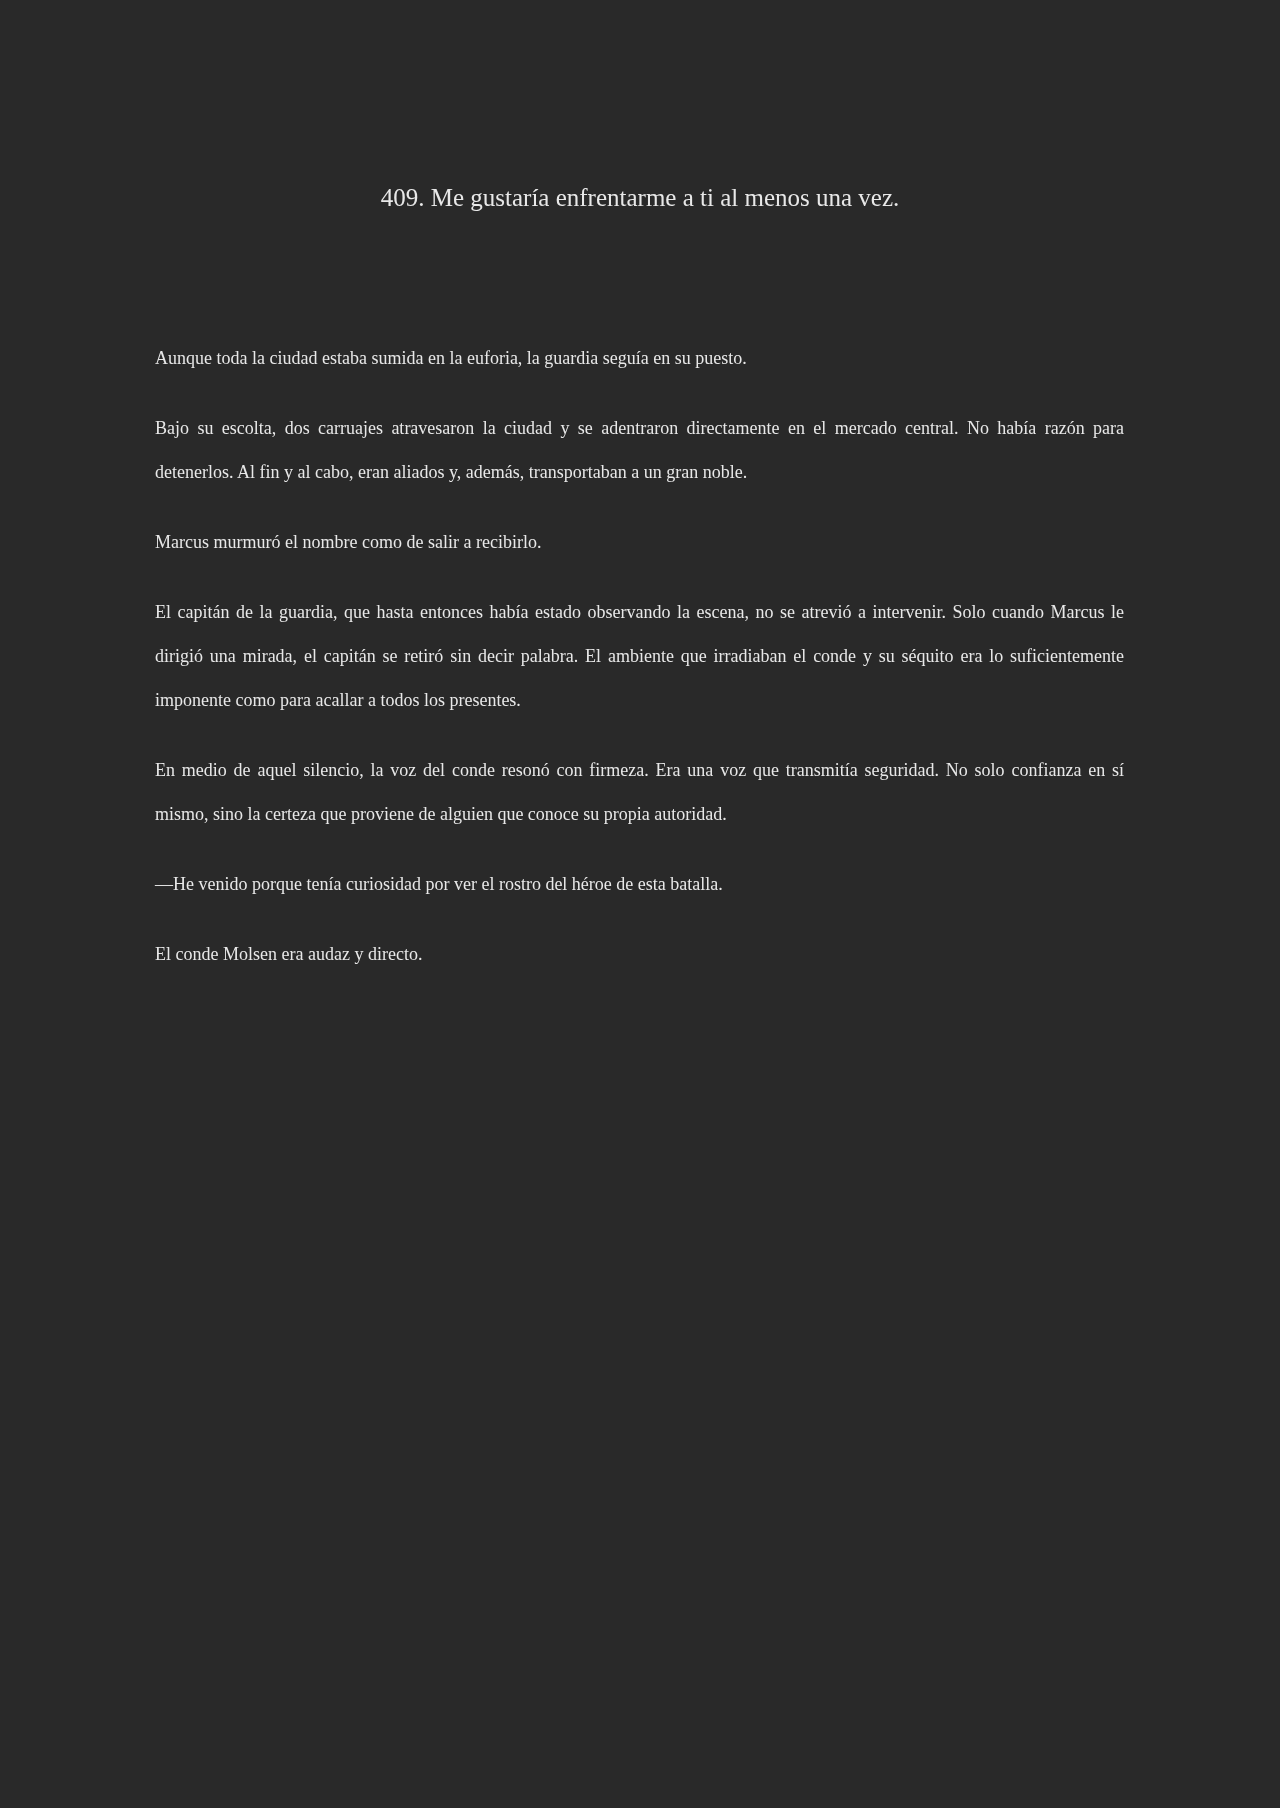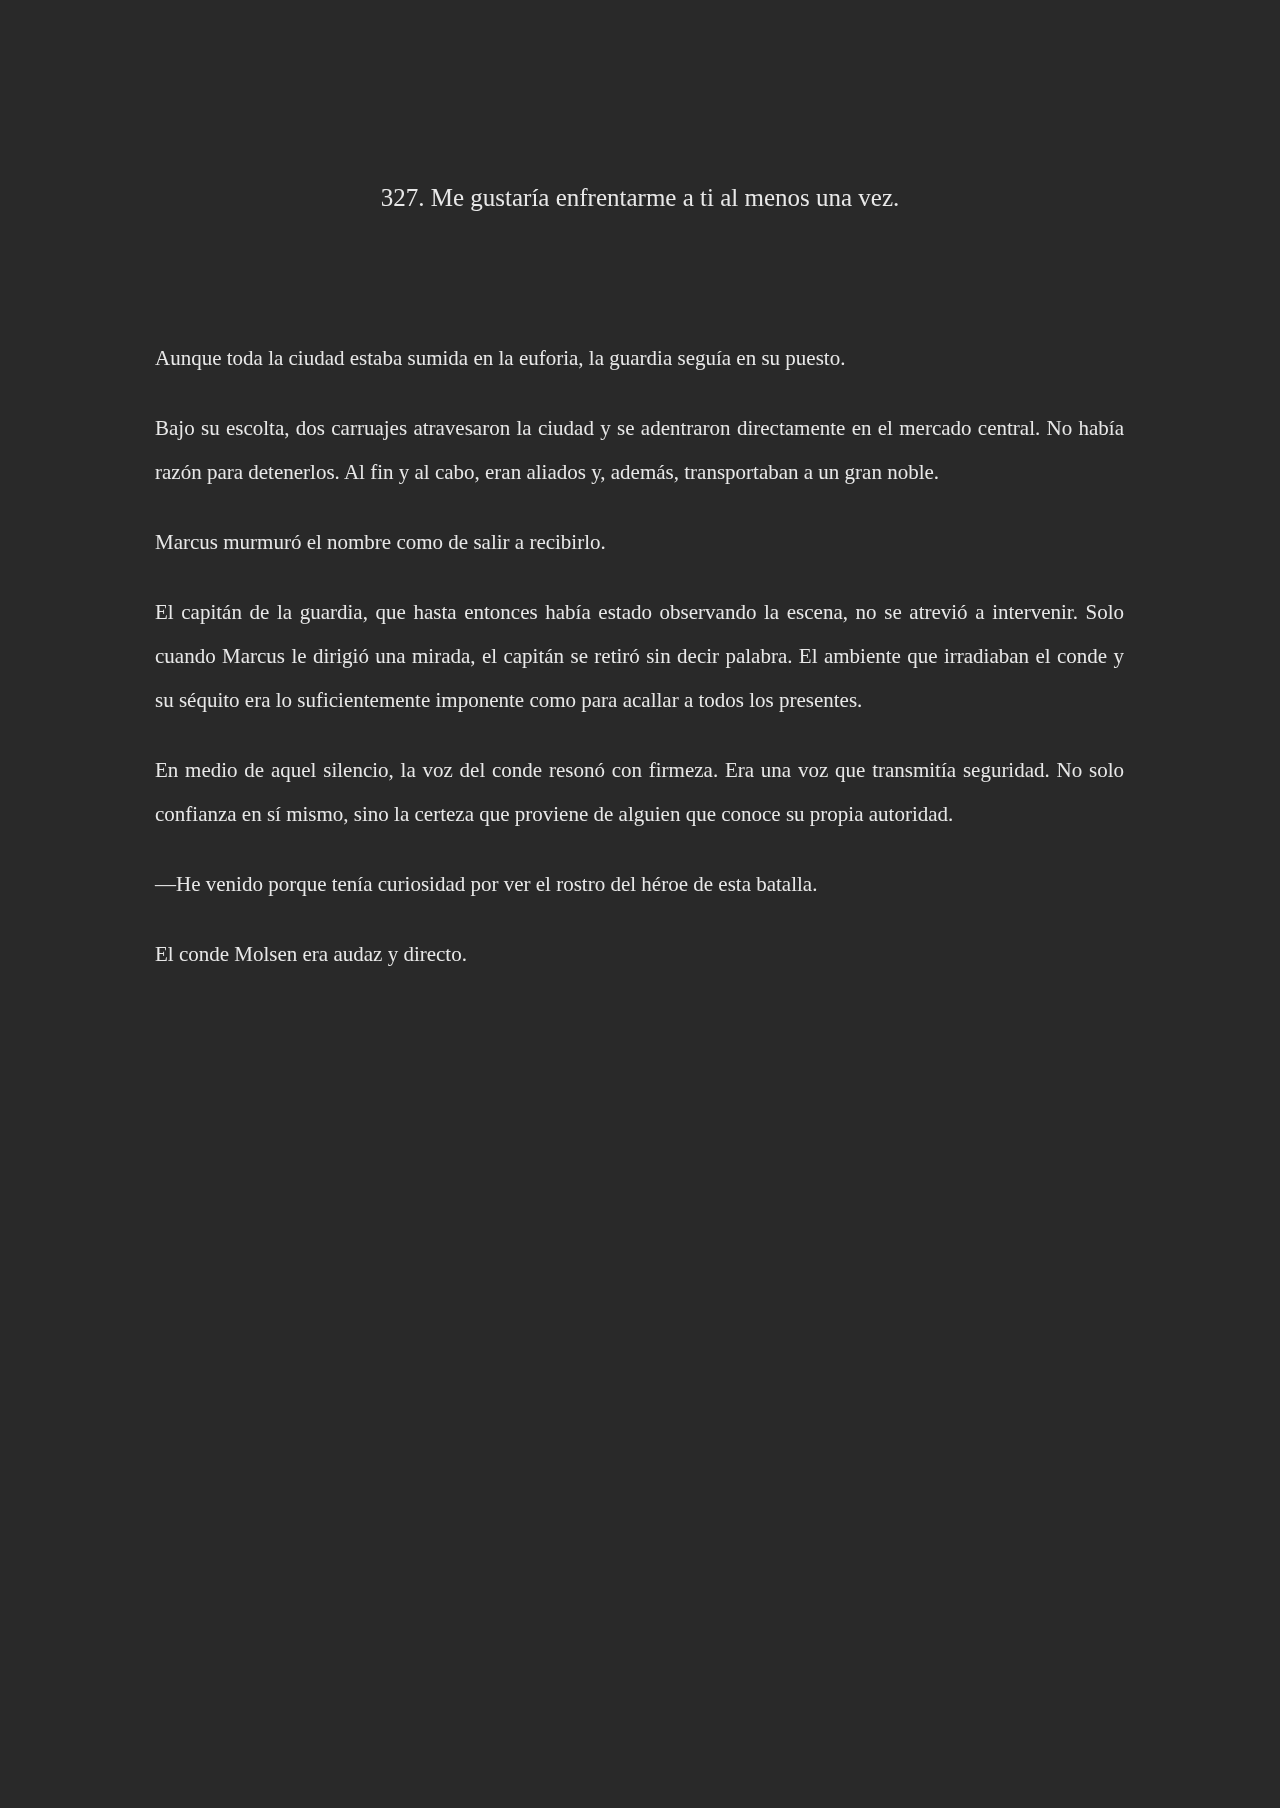--- a/index.html
+++ b/index.html
@@ -31,30 +31,30 @@
       font-weight: normal;
     }
     .content {
       position: absolute;
       top: 336px;
       left: 155px;
       width: 969px;
     }
     .content p {
       margin: 0 0 26px 0;
-      font-size: 21px;
+      font-size: 18px;
       line-height: 44px;
       text-align: justify;
     }
   </style>
 </head>
 <body>
 
 <div class="page">
-  <h1 class="chapter-title">327. Me gustaría enfrentarme a ti al menos una vez.</h1>
+  <h1 class="chapter-title">409. Me gustaría enfrentarme a ti al menos una vez.</h1>
   <div class="content">
     <p>Aunque toda la ciudad estaba sumida en la euforia, la guardia seguía en su puesto.</p>
     <p>Bajo su escolta, dos carruajes atravesaron la ciudad y se adentraron directamente en el mercado central. No había razón para detenerlos. Al fin y al cabo, eran aliados y, además, transportaban a un gran noble.</p>
     <p>Marcus murmuró el nombre como de salir a recibirlo.</p>
     <p>El capitán de la guardia, que hasta entonces había estado observando la escena, no se atrevió a intervenir. Solo cuando Marcus le dirigió una mirada, el capitán se retiró sin decir palabra. El ambiente que irradiaban el conde y su séquito era lo suficientemente imponente como para acallar a todos los presentes.</p>
     <p>En medio de aquel silencio, la voz del conde resonó con firmeza. Era una voz que transmitía seguridad. No solo confianza en sí mismo, sino la certeza que proviene de alguien que conoce su propia autoridad.</p>
     <p>—He venido porque tenía curiosidad por ver el rostro del héroe de esta batalla.</p>
     <p>El conde Molsen era audaz y directo.</p>
   </div>
 </div>

